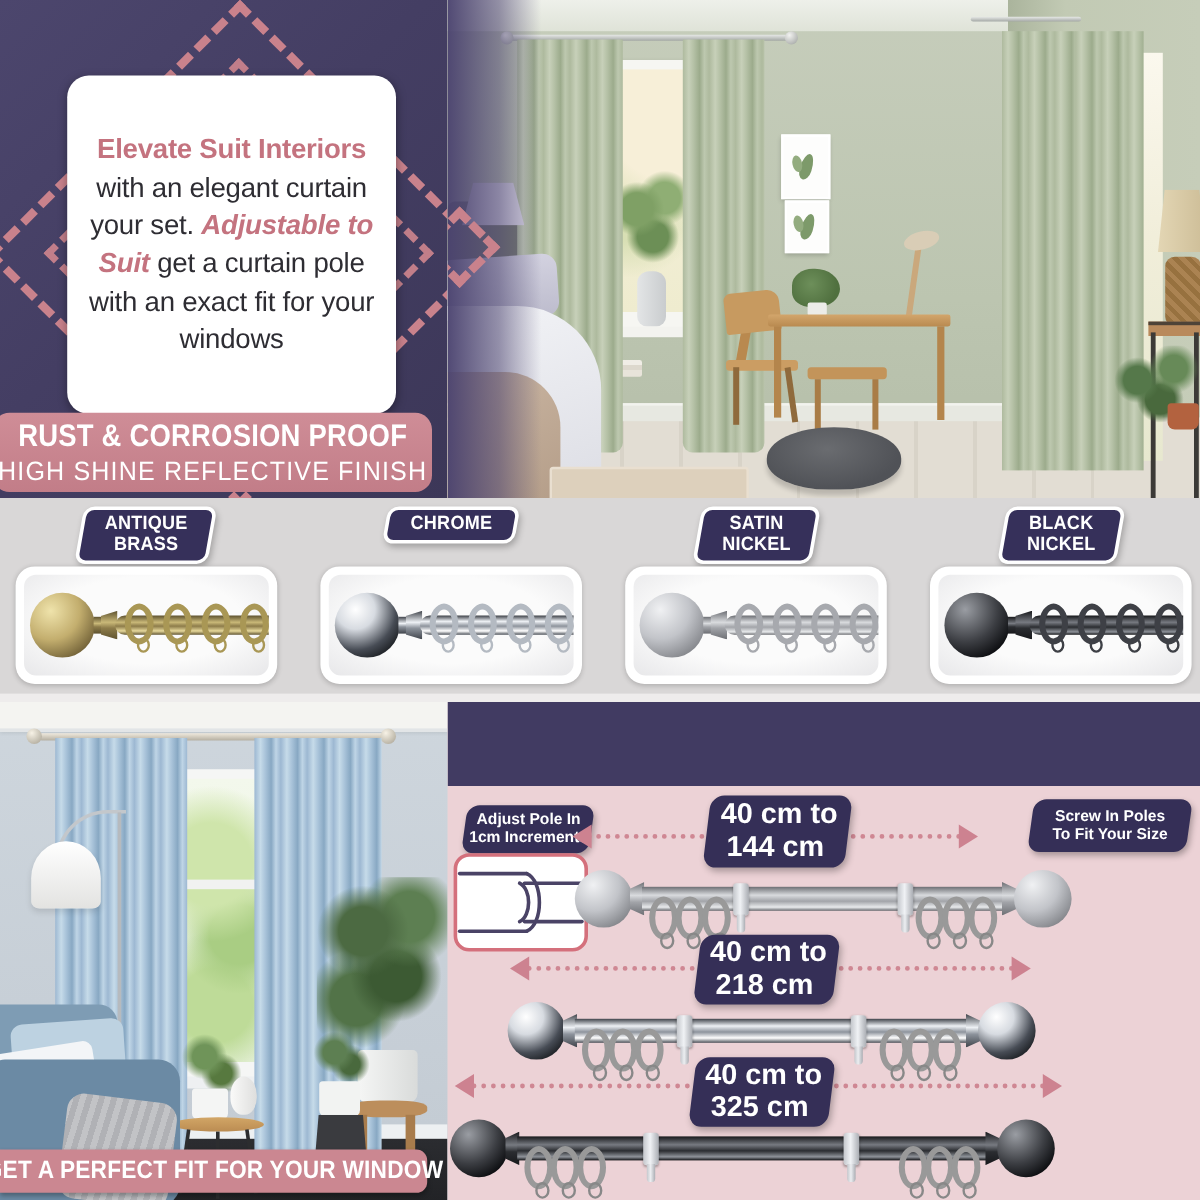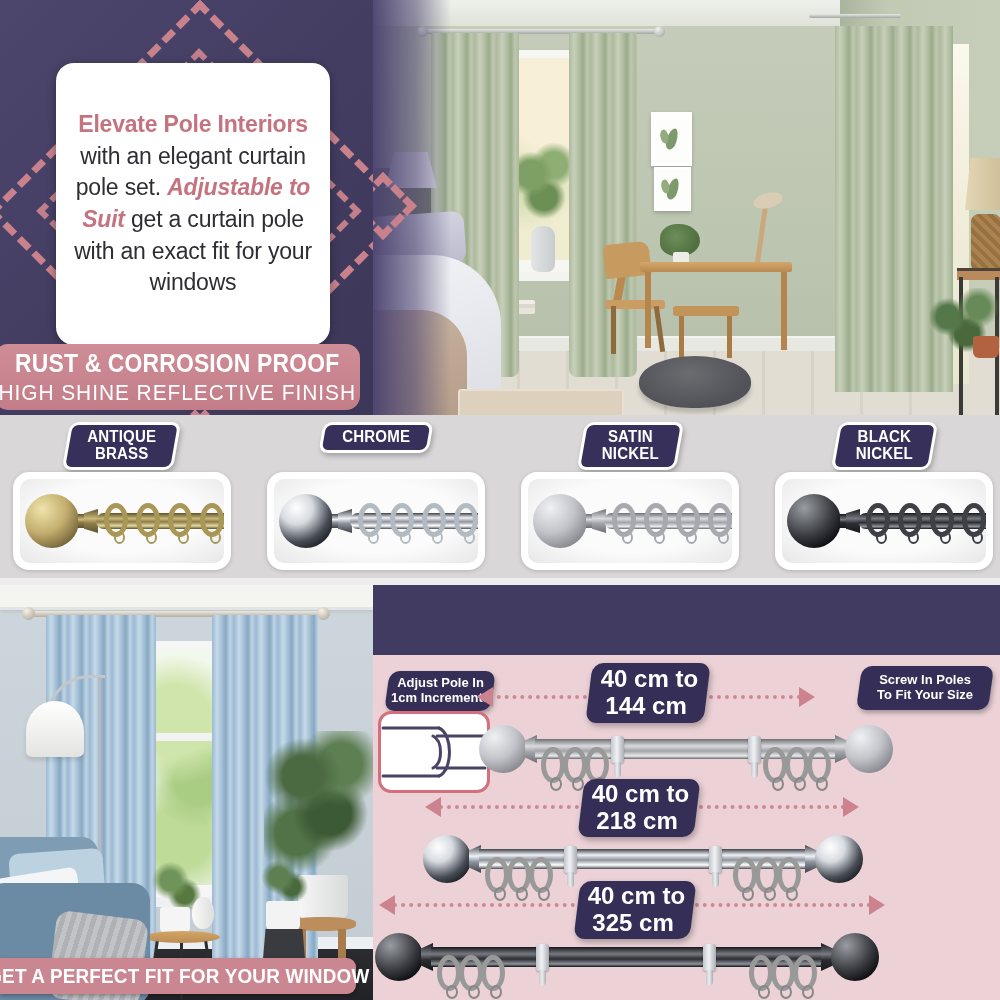--- a/index.html
+++ b/index.html
@@ -249,21 +249,21 @@
 </style>
 </head>
 <body>
 
 <div class="canvas">
 
   <section class="panel-intro">
     <div class="diamond d1"></div>
     <div class="diamond d2"></div>
     <div class="intro-card">
-      <p><span class="accent">Elevate Pole Interiors</span><span> with an elegant curtain pole set. </span><span class="accent it">Adjustable to Suit</span><span> get a curtain pole with an exact fit for your windows</span></p>
+      <p><span class="accent">Elevate Suit Interiors</span><span> with an elegant curtain your set. </span><span class="accent it">Adjustable to Suit</span><span> get a curtain pole with an exact fit for your windows</span></p>
     </div>
     <div class="rust-banner">
       <div class="rb1">RUST &amp; CORROSION PROOF</div>
       <div class="rb2">HIGH SHINE REFLECTIVE FINISH</div>
     </div>
   </section>
 
   <section class="photo-bedroom">
     <div class="bd-ceiling abs"></div>
     <div class="bd-rwall"></div>

